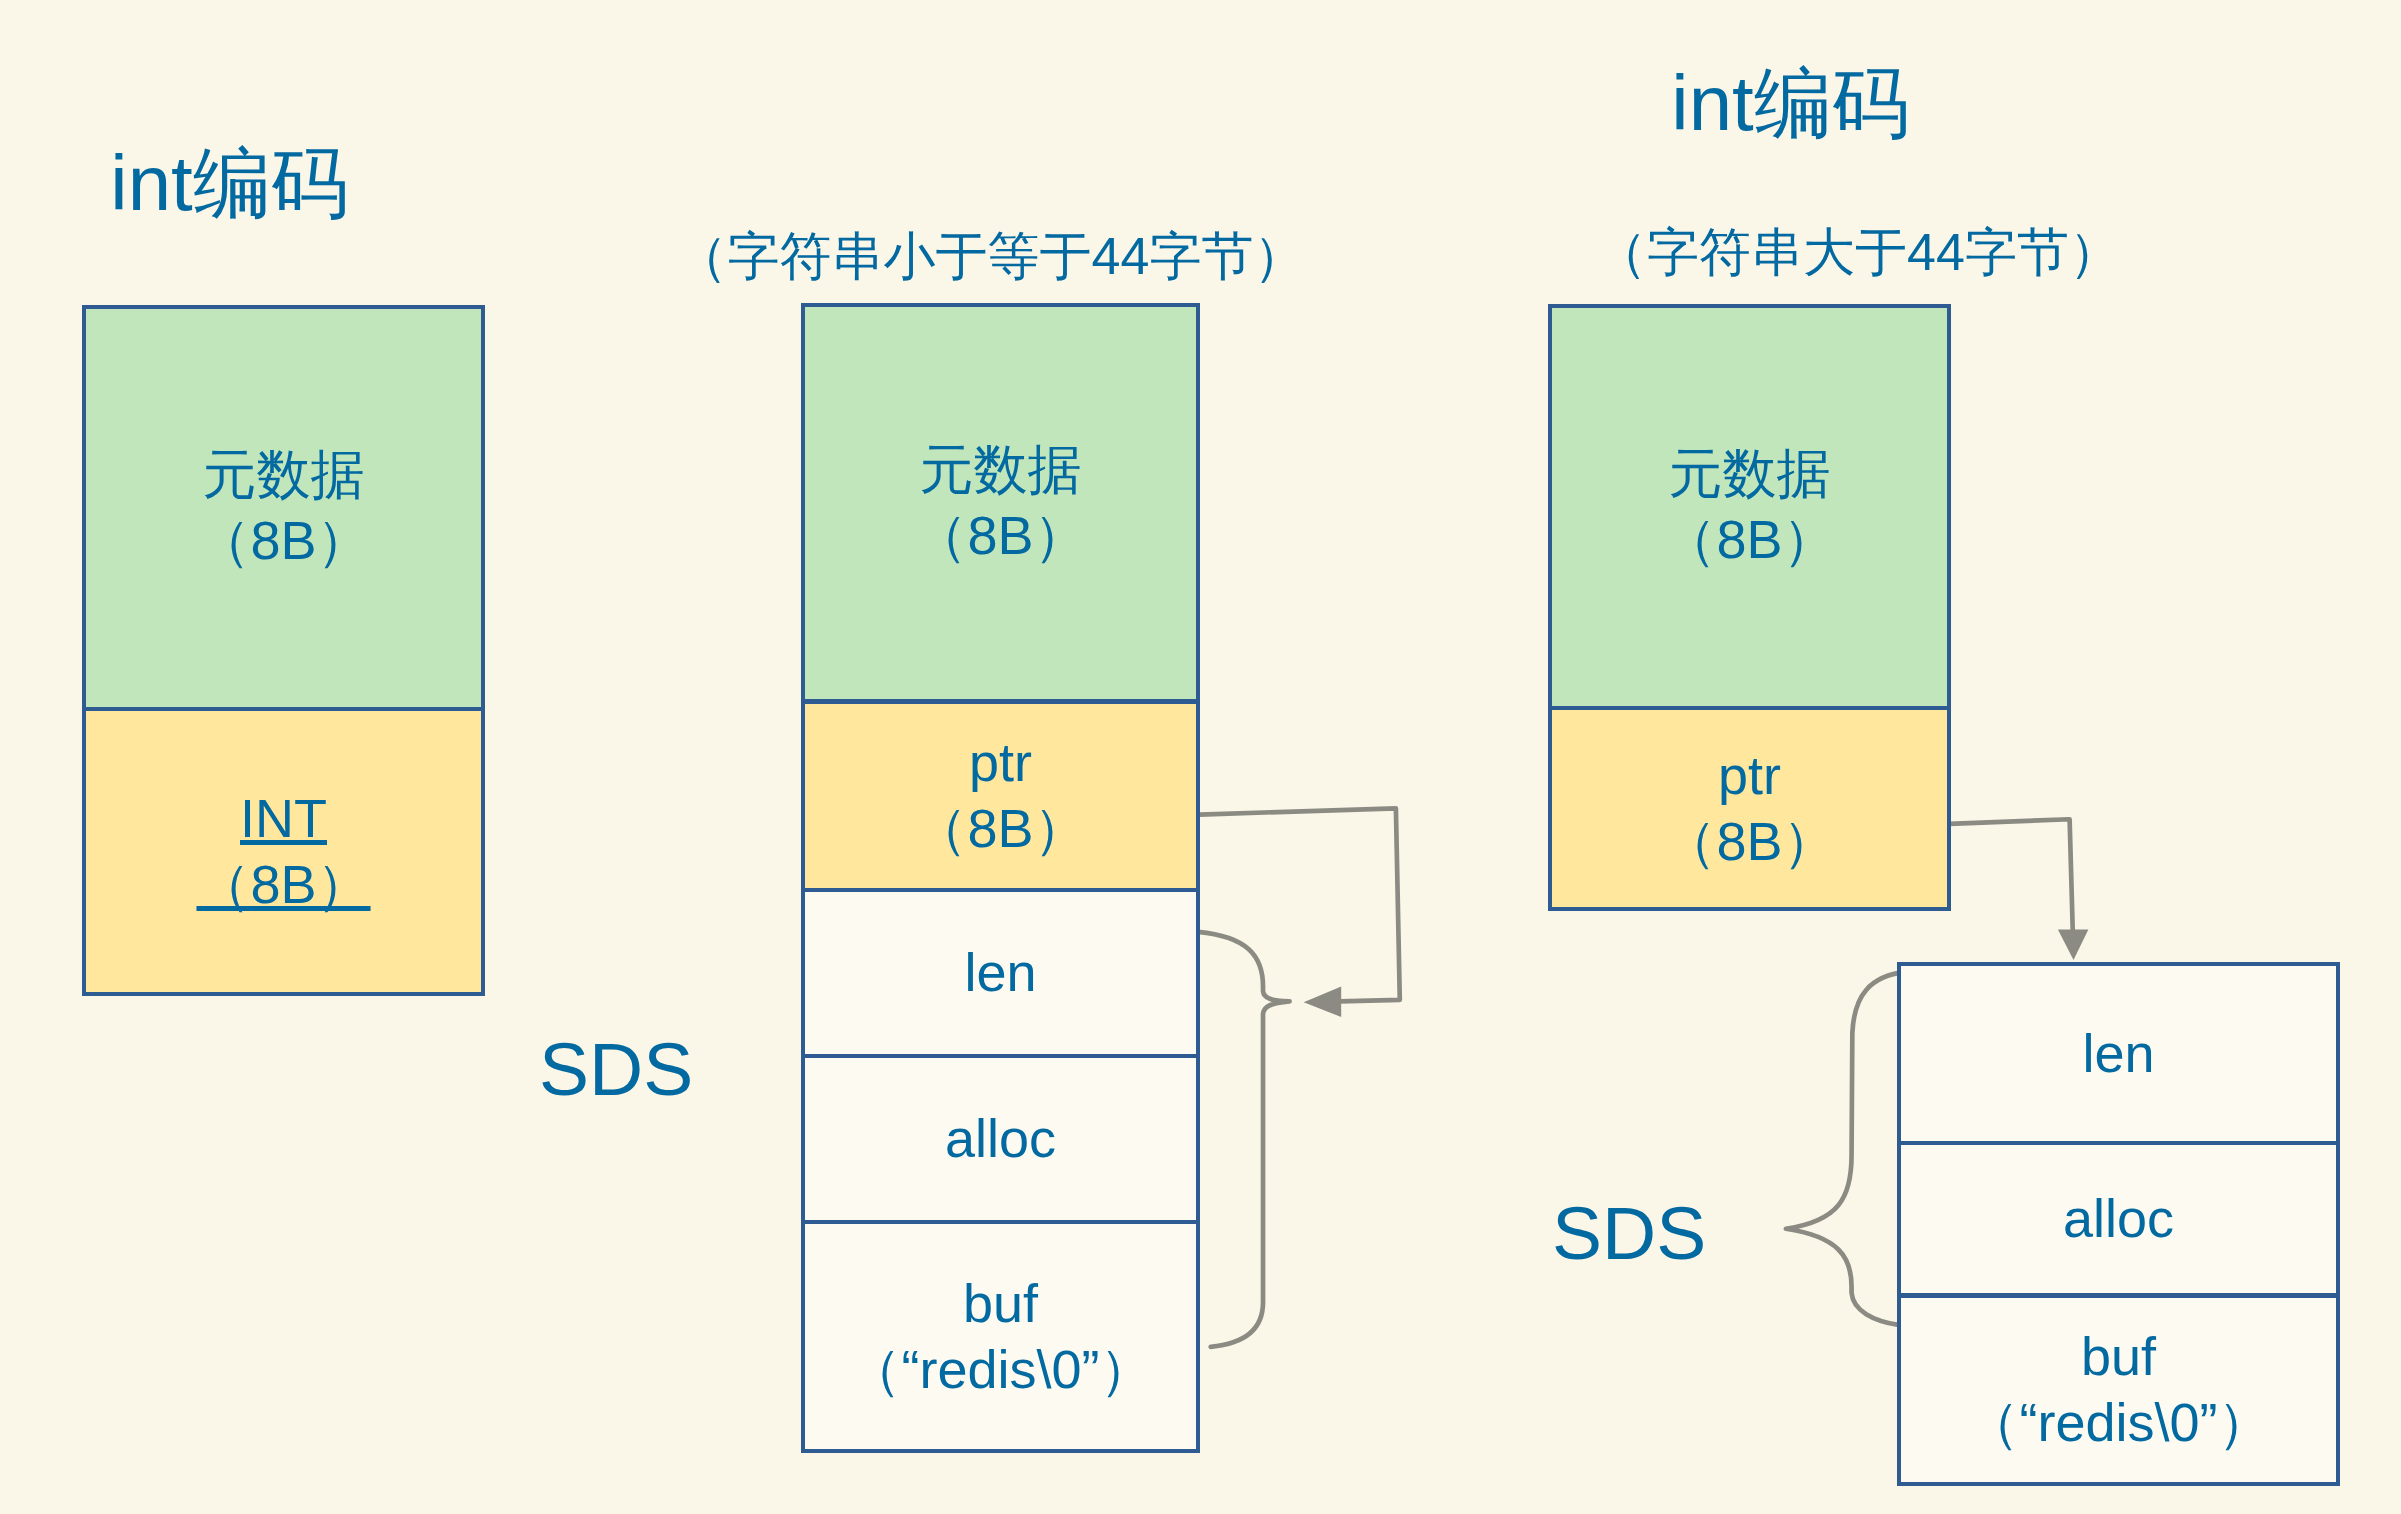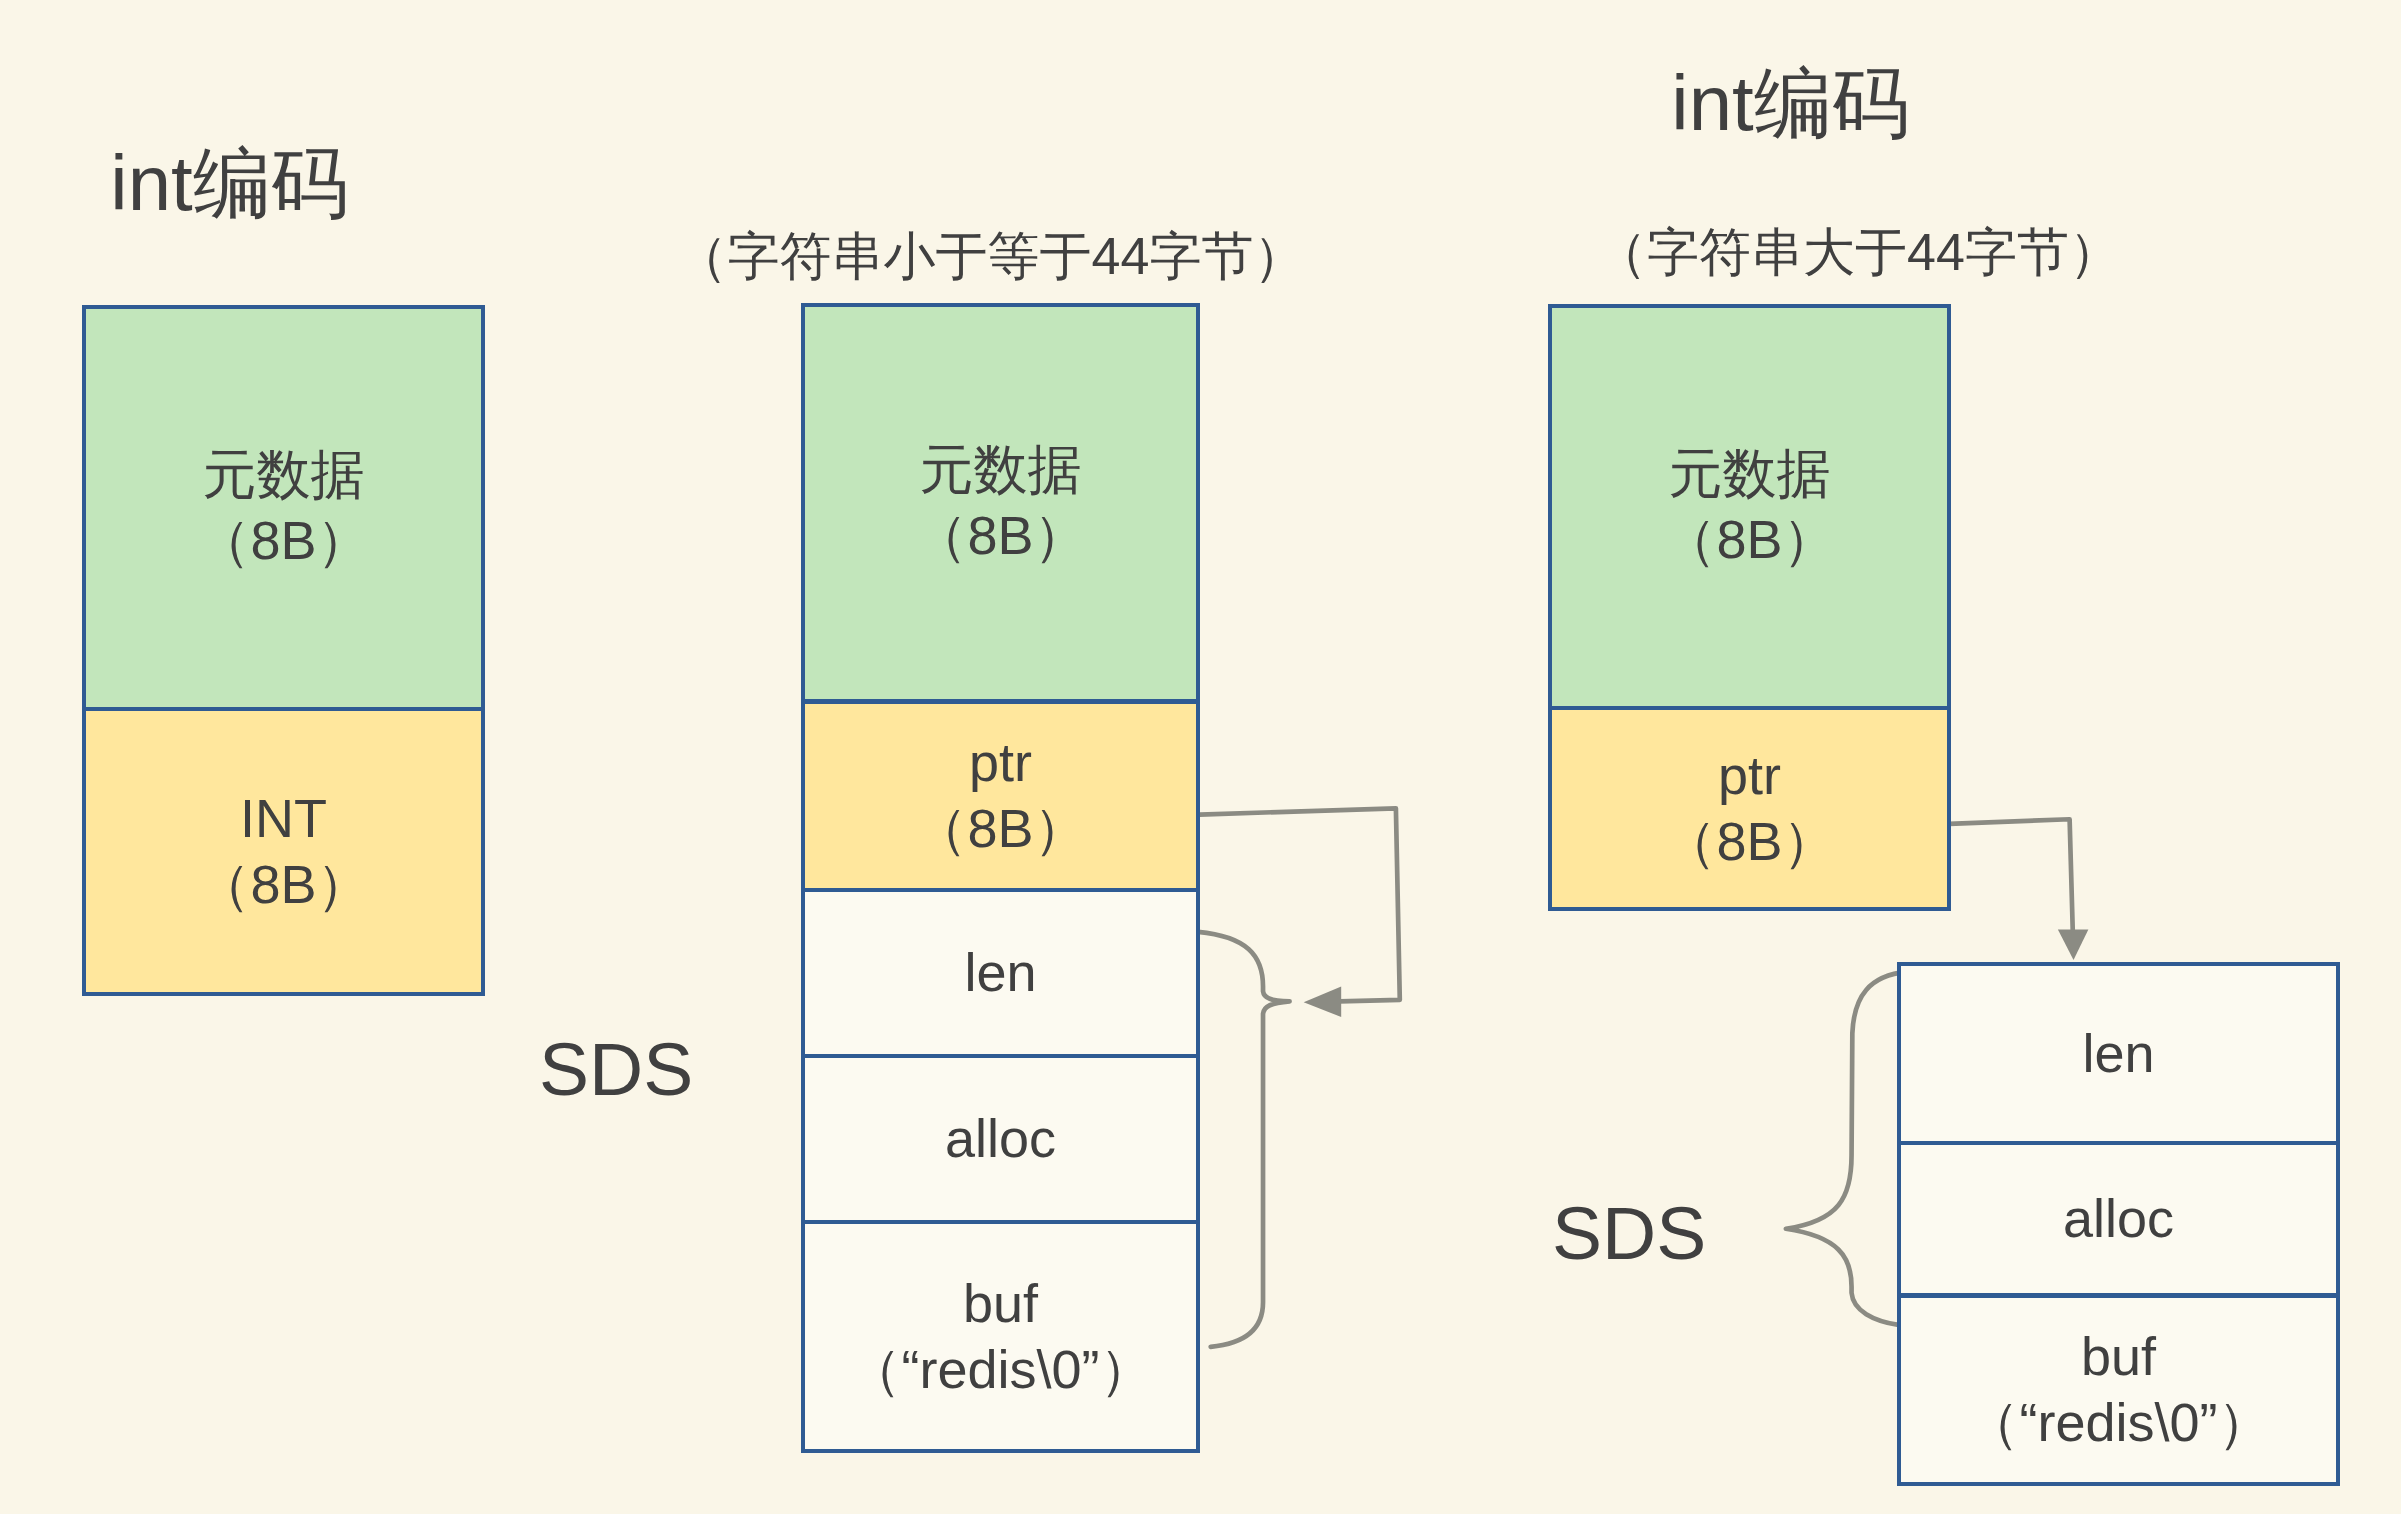--- a/index.html
+++ b/index.html
@@ -1,20 +1,20 @@
 <!DOCTYPE html>
 <html style="font-size:12.5px"><head>
 <meta charset="utf-8">
 <title>Diagram</title>
 <style>
   html,body{margin:0;padding:0;background:#faf6e8;}
   .stage{
     position:relative;width:2401px;height:1515px;background:#faf6e8;
     transform-origin:top left;transform:scale(calc(100vw / 3072));
-    font-family:"Liberation Sans","DejaVu Sans",sans-serif;color:#404040;
+    font-family:"Liberation Sans","DejaVu Sans",sans-serif;color:#0369a1;
     overflow:hidden;
   }
   .connectors{position:absolute;left:0;top:0;width:2401px;height:1515px;}
   .connectors path{fill:none;stroke:#8b8b83;stroke-width:6;stroke-linejoin:round;stroke-linecap:round;}
   .connectors polygon{fill:#8b8b83;stroke:none;}
   .cell{
     position:absolute;box-sizing:border-box;border:4.7px solid #2f5b93;background:#fcfaf1;
     display:flex;flex-direction:column;align-items:center;justify-content:center;
     text-align:center;font-size:54px;line-height:1.22;white-space:nowrap;
   }
@@ -48,21 +48,21 @@
 
   <div class="title sub" style="left:580px;top:228px;width:821px;">（字符串小于等于44字节）</div>
 
   <div class="title" style="left:1595px;top:61px;width:391px;">int编码</div>
   <div class="title sub" style="left:1506px;top:224px;width:704px;">（字符串大于44字节）</div>
 
   <div class="cell green" style="left:82px;top:305px;width:403px;height:406px;">
     <div>元数据</div>
     <div>（8B）</div>
   </div>
-  <div class="cell yellow" style="left:82px;top:707px;width:403px;height:289px;">
+  <div class="cell yellow" style="left:82px;top:707px;width:403px;height:289px;text-decoration:underline;">
     <div>INT</div>
     <div>（8B）</div>
   </div>
 
   <div class="cell green" style="left:801px;top:303px;width:399px;height:400px;">
     <div>元数据</div>
     <div>（8B）</div>
   </div>
   <div class="cell yellow" style="left:801px;top:700px;width:399px;height:192px;">
     <div>ptr</div>

